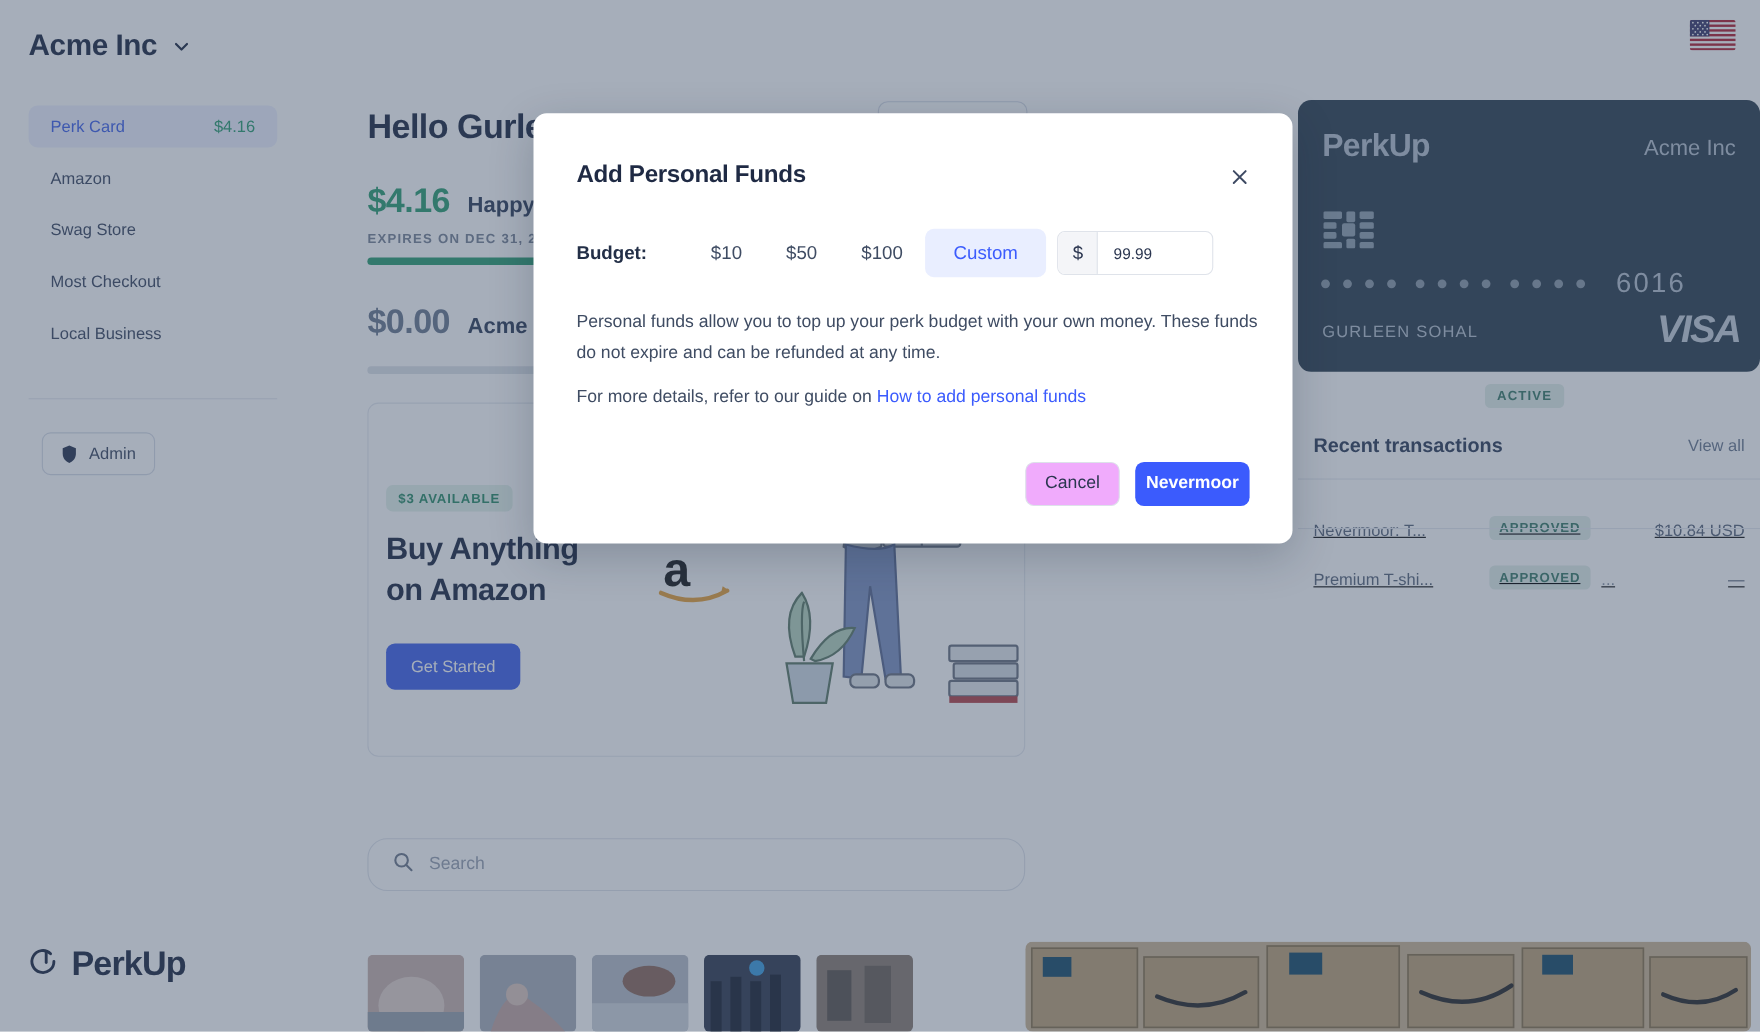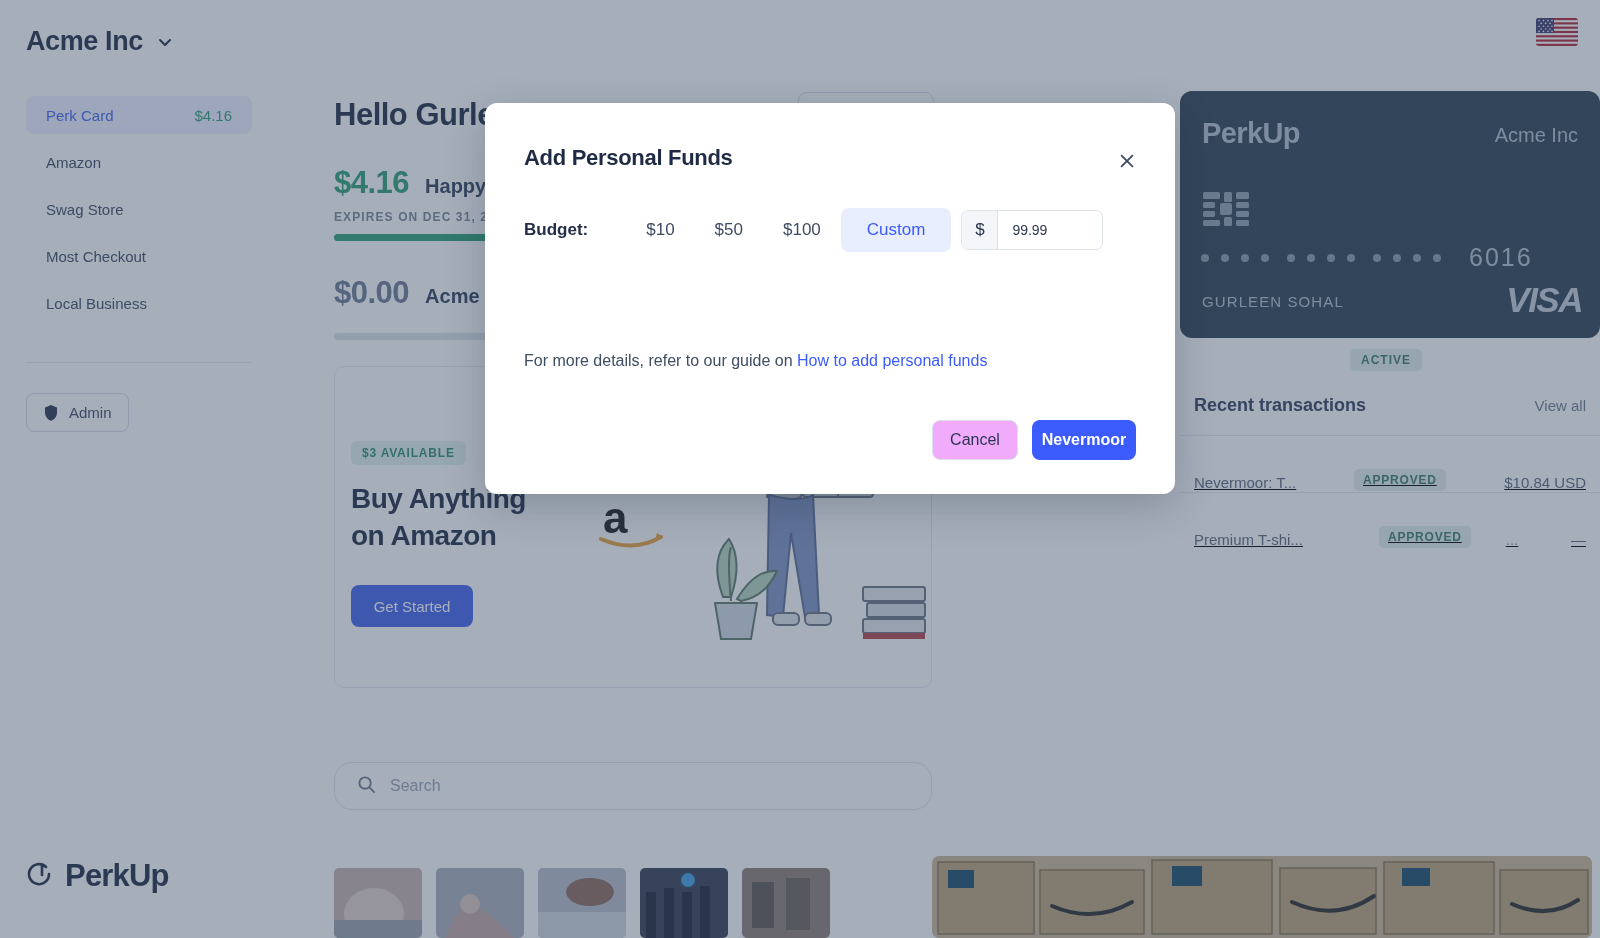--- a/index.html
+++ b/index.html
@@ -20,21 +20,21 @@
   .org-name { font-size:27px; font-weight:700; color:#1f2a44; letter-spacing:-0.4px; }
   .chev { width:16px; height:16px; display:block; }
   .nav { position:absolute; left:26px; top:96px; width:226px; }
   .nav-item { height:38px; border-radius:8px; display:flex; align-items:center;
               justify-content:space-between; padding:0 20px; margin-bottom:9px; }
   .nav-item .lbl { font-size:15px; color:#3e4a63; }
   .nav-item.active { background:#eef1ff; }
   .nav-item.active .lbl { color:#4263eb; }
   .nav-item .amt { font-size:15px; color:#2f9e73; font-weight:500; }
   .nav-div { position:absolute; left:26px; top:362px; width:226px; height:1px; background:#e6e9f0; }
-  .admin-btn { position:absolute; left:26px; top:393px; height:39px; padding:0 16px;
+  .admin-btn { position:absolute; left:38px; top:393px; height:39px; padding:0 16px;
                border:1px solid #d8dde8; border-radius:8px; display:flex; align-items:center; gap:10px;
                background:#fff; }
   .admin-btn .lbl { font-size:15px; color:#3e4a63; }
   .shield { width:16px; height:18px; display:block; }
   .brand { position:absolute; left:26px; top:858px; display:flex; align-items:center; gap:11px; }
   .brand-mark { width:28px; height:28px; display:block; }
   .brand-name { font-size:31px; font-weight:700; color:#1f2a44; letter-spacing:-0.8px; }
 
   
   .flag-btn { position:absolute; right:22px; top:18px; width:42px; height:28px; border-radius:3px;
@@ -99,21 +99,21 @@
           font-weight:700; color:#c6d0da; letter-spacing:-1.5px; }
   .active-badge { position:absolute; left:170px; top:349px; background:#e2eeea; color:#3d7d6b;
                   font-size:12px; font-weight:600; letter-spacing:1px; padding:4px 11px; border-radius:5px; }
   .tx-head { position:absolute; left:0; top:395px; width:420px; display:flex; align-items:center;
              justify-content:space-between; padding:0 14px; }
   .tx-title { font-size:18px; font-weight:700; color:#32405c; }
   .tx-viewall { font-size:15px; color:#6c7a91; }
   .tx-row { position:absolute; left:0; width:420px; height:56px; border-top:1px solid #e6e9f0;
             display:flex; align-items:flex-end; padding:0 14px;text-decoration:underline; }
   .tx-row.r1 { top:435px; }
-  .tx-row.r2 { top:492px;gap:25px; }
+  .tx-row.r2 { top:480px; }
   .tx-name { font-size:15px; color:#5c687d; width:160px; }
   .tx-status { background:#e2eeea; color:#3d7d6b; font-size:12px; font-weight:600; letter-spacing:0.8px;
                padding:4px 9px; border-radius:5px; }
   .tx-dots { font-size:15px; color:#8b95a7; margin-left:10px; }
   .tx-amt { margin-left:auto; font-size:15px; color:#5c687d; }
 
   
   .overlay { position:absolute; inset:0; background:rgba(58,76,102,0.45); }
   .modal { position:absolute; left:485px; top:103px; width:690px; height:391px; background:#fff;
            border-radius:12px; box-shadow:0 12px 40px rgba(20,30,50,0.22); }
@@ -460,20 +460,21 @@
       <span class="amt-opt">$10</span>
       <span class="amt-opt">$50</span>
       <span class="amt-opt">$100</span>
       <span class="amt-opt sel">Custom</span>
       <span class="money">
         <span class="pre">$</span>
         <span class="fld" placeholder="0.00">99.99</span>
       </span>
     </div>
 
+    <p class="modal-p p1">Personal funds allow you to top up your perk budget with your own money. These funds do not expire and can be refunded at any time.</p>
     <p class="modal-p p2">
       <span>For more details, refer to our guide on </span><a class="modal-link">How to add personal funds</a>
     </p>
 
     <div class="modal-actions">
       <div class="btn btn-cancel">Cancel</div>
       <div class="btn btn-checkout">Nevermoor</div>
     </div>
   </div>
 

